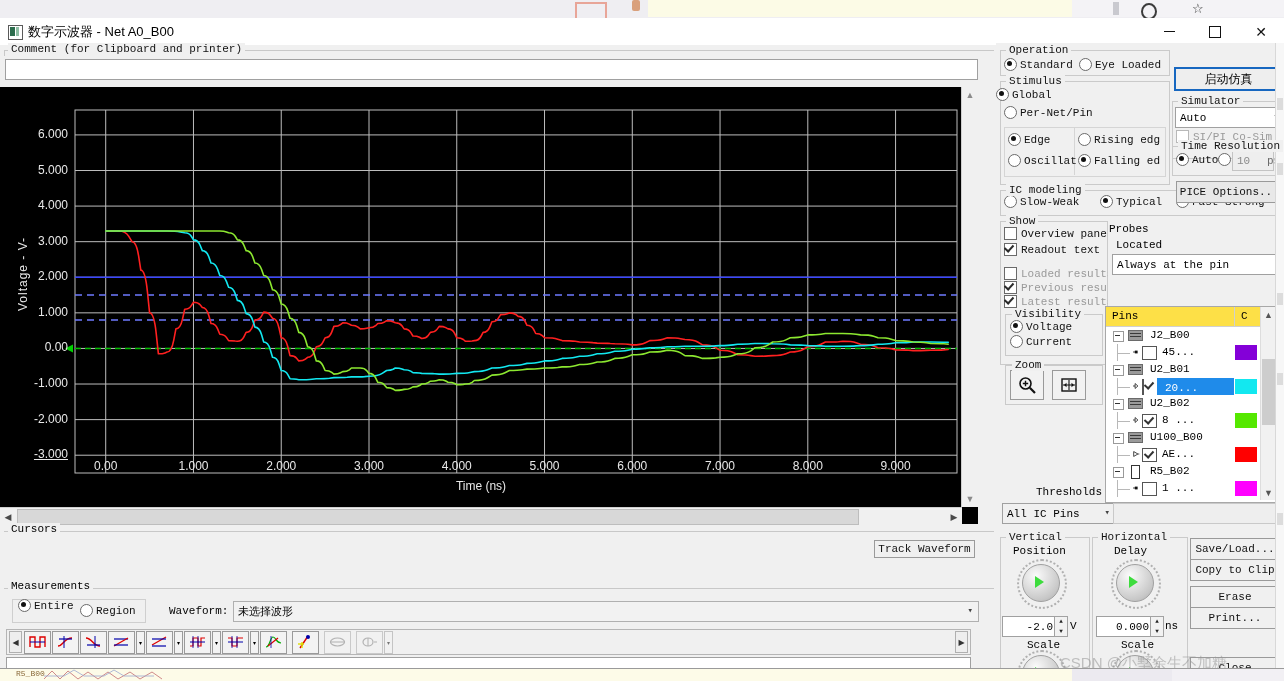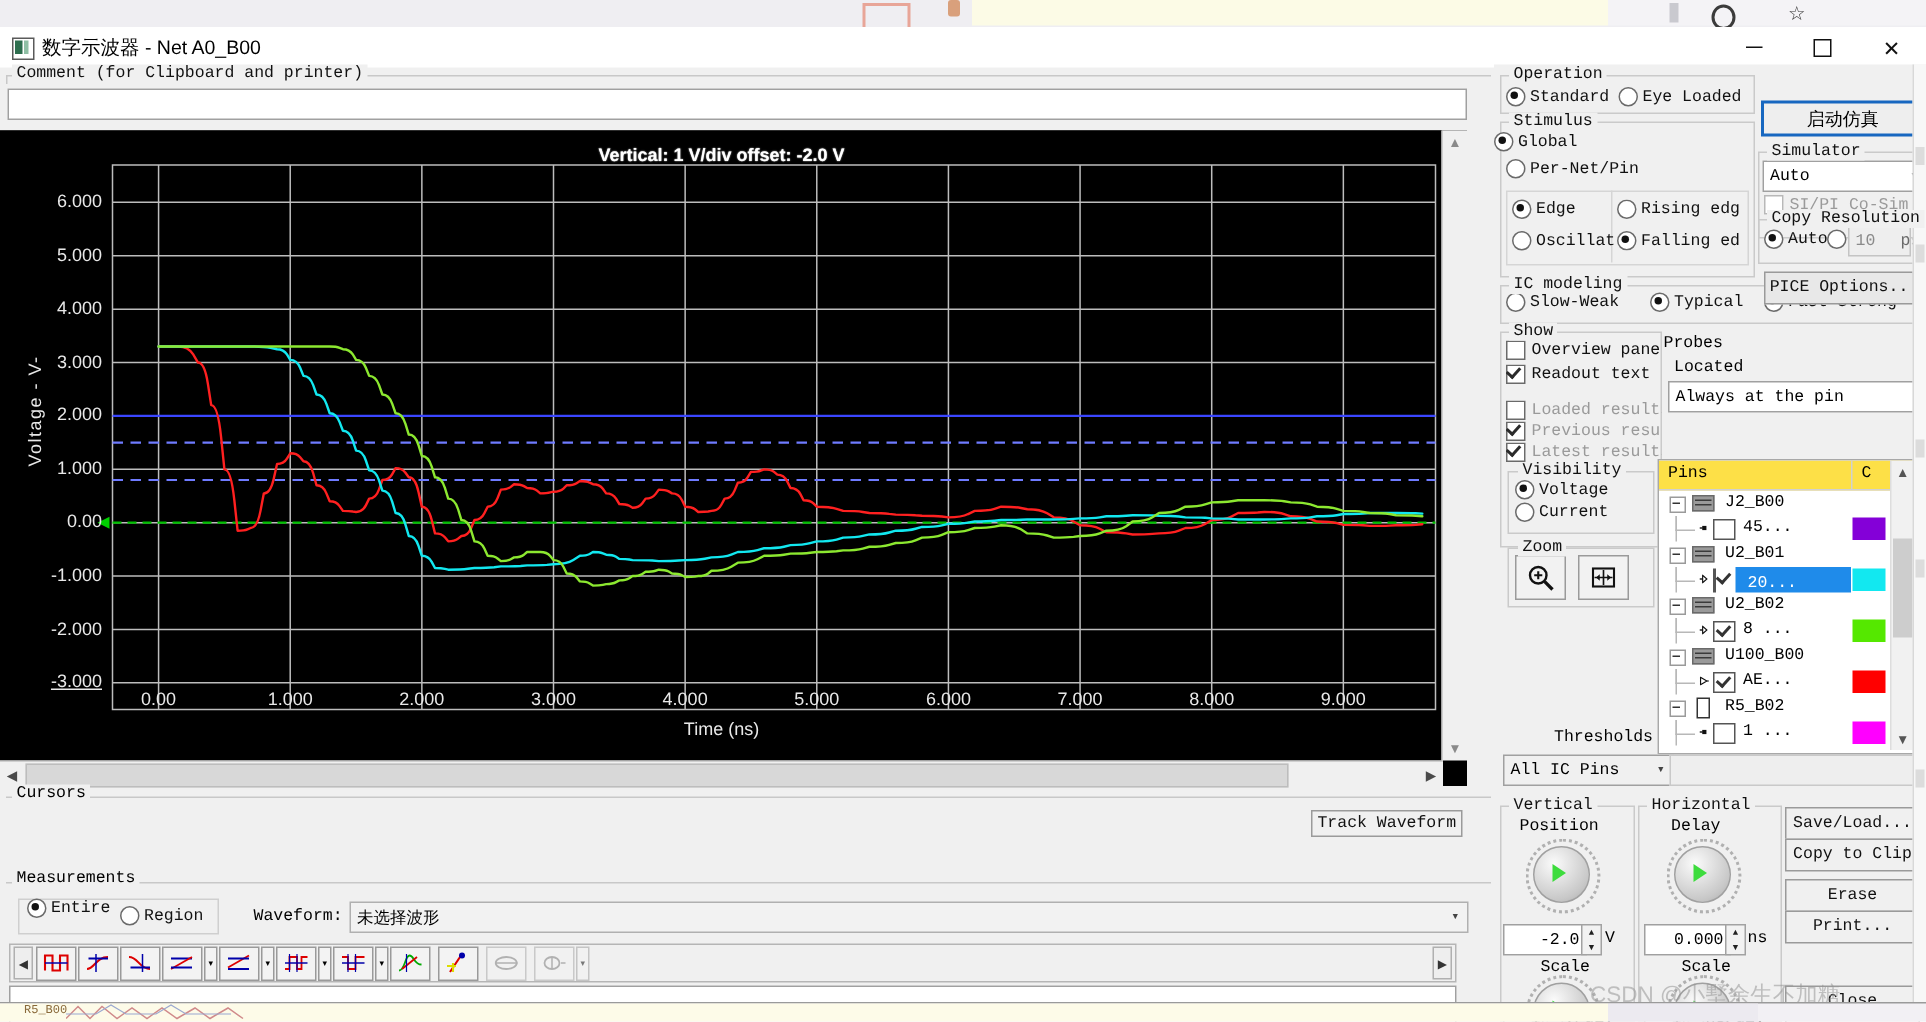--- a/index.html
+++ b/index.html
@@ -198,21 +198,20 @@
             <line x1="75" y1="190.2647058823529" x2="957" y2="190.2647058823529" stroke="#3a46ff" stroke-width="1.4"></line>
             <line x1="75" y1="208.05882352941174" x2="957" y2="208.05882352941174" stroke="#6f7bff" stroke-width="1.4" stroke-dasharray="7,5"></line>
             <line x1="75" y1="232.97058823529412" x2="957" y2="232.97058823529412" stroke="#6f7bff" stroke-width="1.4" stroke-dasharray="7,5"></line>
             <line x1="75" y1="261.44117647058823" x2="957" y2="261.44117647058823" stroke="#00c000" stroke-width="1.4" stroke-dasharray="6,4"></line>
             <path d="M65 261.44117647058823 L73 257.44117647058823 L73 265.44117647058823 Z" fill="#00d000"></path>
             <path d="M105.7 144.0 Q112.3 144.0 115.6 144.0 L118.9 144.0 Q125.5 144.0 128.8 149.3 L132.0 154.7 Q136.4 154.7 138.6 168.9 L140.8 183.1 Q145.2 183.1 147.4 204.5 L149.6 225.9 Q154.0 225.9 156.2 246.3 L158.4 266.8 Q162.8 266.8 165.0 265.9 L167.1 265.0 Q171.5 265.0 173.7 253.4 L175.9 241.9 Q180.3 241.9 182.5 232.1 L184.7 222.3 Q189.1 222.3 191.3 218.7 L193.5 215.2 Q197.9 215.2 200.1 217.8 L202.3 220.5 Q206.6 220.5 208.8 228.5 L211.0 236.5 Q215.4 236.5 217.6 241.9 L219.8 247.2 Q224.2 247.2 226.4 250.4 L228.6 253.6 Q233.0 253.6 235.2 254.0 L237.4 254.3 Q241.7 254.3 243.9 249.9 L246.1 245.4 Q250.5 245.4 252.7 239.2 L254.9 233.0 Q259.3 233.0 261.5 229.1 L263.7 225.1 Q268.1 225.1 270.3 228.2 L272.5 231.2 Q276.9 231.2 279.0 241.0 L281.2 250.8 Q285.6 250.8 287.8 259.7 L290.0 268.6 Q294.4 268.6 296.6 271.2 L298.8 273.9 Q303.2 273.9 305.4 272.1 L307.6 270.3 Q312.0 270.3 314.1 265.0 L316.3 259.7 Q320.7 259.7 322.9 255.2 L325.1 250.8 Q329.5 250.8 331.7 245.1 L333.9 239.4 Q338.3 239.4 340.5 237.6 L342.7 235.8 Q347.1 235.8 349.3 237.1 L351.4 238.3 Q355.8 238.3 358.0 240.1 L360.2 241.9 Q364.6 241.9 366.8 241.3 L369.0 240.8 Q373.4 240.8 375.6 238.7 L377.8 236.5 Q382.2 236.5 384.4 235.1 L386.6 233.7 Q390.9 233.7 393.1 234.8 L395.3 235.8 Q399.7 235.8 401.9 238.8 L404.1 241.9 Q408.5 241.9 410.7 245.4 L412.9 249.0 Q417.3 249.0 419.5 250.2 L421.7 251.5 Q426.0 251.5 428.2 248.5 L430.4 245.4 Q434.8 245.4 437.0 242.4 L439.2 239.4 Q443.6 239.4 445.8 240.6 L448.0 241.9 Q452.4 241.9 454.6 246.3 L456.8 250.8 Q461.1 250.8 463.3 252.5 L465.5 254.3 Q469.9 254.3 472.1 254.0 L474.3 253.6 Q478.7 253.6 480.9 249.5 L483.1 245.4 Q487.5 245.4 489.7 240.1 L491.9 234.8 Q496.3 234.8 498.4 231.2 L500.6 227.6 Q505.0 227.6 507.2 226.7 L509.4 225.9 Q513.8 225.9 516.0 227.6 L518.2 229.4 Q522.6 229.4 524.8 233.9 L527.0 238.3 Q531.4 238.3 533.6 242.4 L535.7 246.5 Q540.1 246.5 542.3 248.6 L544.5 250.8 Q553.3 250.8 557.7 252.2 L562.1 253.6 Q570.9 253.6 575.2 254.3 L579.6 255.0 Q588.4 255.0 592.8 255.6 L597.2 256.1 Q606.0 256.1 610.3 256.5 L614.7 256.8 Q623.5 256.8 627.9 257.3 L632.3 257.9 Q641.1 257.9 645.4 255.7 L649.8 253.6 Q658.6 253.6 663.0 252.2 L667.4 250.8 Q676.2 250.8 680.6 251.7 L684.9 252.5 Q693.7 252.5 698.1 255.2 L702.5 257.9 Q711.3 257.9 715.7 260.6 L720.0 263.2 Q728.8 263.2 733.2 265.5 L737.6 267.8 Q746.4 267.8 750.8 268.6 L755.1 269.3 Q763.9 269.3 768.3 268.9 L772.7 268.6 Q781.5 268.6 785.9 266.8 L790.3 265.0 Q799.0 265.0 803.4 262.3 L807.8 259.7 Q816.6 259.7 821.0 257.3 L825.4 255.0 Q834.1 255.0 838.5 254.7 L842.9 254.3 Q851.7 254.3 856.1 255.7 L860.5 257.2 Q869.2 257.2 873.6 258.9 L878.0 260.7 Q886.8 260.7 891.2 261.8 L895.6 262.9 Q904.3 262.9 908.7 263.2 L913.1 263.6 Q921.9 263.6 926.3 263.4 L930.7 263.2 Q939.4 263.2 943.8 262.9 L948.2 262.5" fill="none" stroke="#ff2020" stroke-width="1.6" stroke-linejoin="round" stroke-linecap="round"></path>
             <path d="M105.7 144.0 Q123.3 144.0 132.0 144.0 L140.8 144.0 Q154.0 144.0 160.6 144.0 L167.1 144.0 Q175.9 144.0 180.3 144.9 L184.7 145.8 Q189.1 145.8 191.3 149.3 L193.5 152.9 Q197.9 152.9 200.1 158.2 L202.3 163.6 Q206.6 163.6 208.8 169.8 L211.0 176.0 Q215.4 176.0 217.6 182.3 L219.8 188.5 Q224.2 188.5 226.4 194.4 L228.6 200.2 Q233.0 200.2 235.2 206.8 L237.4 213.4 Q241.7 213.4 243.9 220.0 L246.1 226.6 Q250.5 226.6 252.7 233.3 L254.9 240.1 Q259.3 240.1 261.5 247.6 L263.7 255.0 Q268.1 255.0 270.3 262.7 L272.5 270.3 Q276.9 270.3 279.0 276.9 L281.2 283.5 Q285.6 283.5 287.8 287.6 L290.0 291.7 Q294.4 291.7 296.6 292.2 L298.8 292.8 Q307.6 292.8 312.0 292.2 L316.3 291.7 Q325.1 291.7 329.5 291.2 L333.9 290.6 Q342.7 290.6 347.1 290.3 L351.4 289.9 Q360.2 289.9 364.6 289.6 L369.0 289.2 Q377.8 289.2 382.2 286.4 L386.6 283.5 Q390.9 283.5 393.1 282.3 L395.3 281.0 Q399.7 281.0 401.9 281.9 L404.1 282.8 Q408.5 282.8 410.7 284.2 L412.9 285.6 Q417.3 285.6 419.5 286.0 L421.7 286.4 Q430.4 286.4 434.8 286.7 L439.2 287.1 Q448.0 287.1 452.4 286.7 L456.8 286.4 Q465.5 286.4 469.9 285.5 L474.3 284.6 Q483.1 284.6 487.5 282.8 L491.9 281.0 Q500.6 281.0 505.0 279.8 L509.4 278.5 Q518.2 278.5 522.6 277.5 L527.0 276.4 Q535.7 276.4 540.1 275.1 L544.5 273.9 Q553.3 273.9 557.7 272.7 L562.1 271.4 Q570.9 271.4 575.2 270.3 L579.6 269.3 Q588.4 269.3 592.8 268.0 L597.2 266.8 Q606.0 266.8 610.3 265.5 L614.7 264.3 Q623.5 264.3 627.9 263.2 L632.3 262.2 Q641.1 262.2 645.4 261.4 L649.8 260.7 Q658.6 260.7 663.0 260.2 L667.4 259.7 Q676.2 259.7 680.6 259.5 L684.9 259.3 Q693.7 259.3 698.1 259.3 L702.5 259.3 Q711.3 259.3 715.7 258.9 L720.0 258.6 Q728.8 258.6 733.2 257.9 L737.6 257.2 Q746.4 257.2 750.8 256.8 L755.1 256.5 Q763.9 256.5 768.3 256.6 L772.7 256.8 Q781.5 256.8 785.9 257.3 L790.3 257.9 Q799.0 257.9 803.4 258.2 L807.8 258.6 Q816.6 258.6 821.0 258.9 L825.4 259.3 Q834.1 259.3 838.5 259.3 L842.9 259.3 Q851.7 259.3 856.1 258.9 L860.5 258.6 Q869.2 258.6 873.6 257.9 L878.0 257.2 Q886.8 257.2 891.2 256.5 L895.6 255.7 Q904.3 255.7 908.7 255.4 L913.1 255.0 Q921.9 255.0 926.3 255.0 L930.7 255.0 Q939.4 255.0 943.8 255.2 L948.2 255.4" fill="none" stroke="#12e8f0" stroke-width="1.6" stroke-linejoin="round" stroke-linecap="round"></path>
             <path d="M105.7 144.0 Q132.0 144.0 145.2 144.0 L158.4 144.0 Q175.9 144.0 184.7 144.0 L193.5 144.0 Q206.6 144.0 213.2 144.0 L219.8 144.0 Q224.2 144.0 226.4 144.9 L228.6 145.8 Q233.0 145.8 235.2 149.3 L237.4 152.9 Q241.7 152.9 243.9 158.2 L246.1 163.6 Q250.5 163.6 252.7 169.8 L254.9 176.0 Q259.3 176.0 261.5 182.3 L263.7 188.5 Q268.1 188.5 270.3 195.6 L272.5 202.7 Q276.9 202.7 279.0 209.8 L281.2 217.0 Q285.6 217.0 287.8 224.1 L290.0 231.2 Q294.4 231.2 296.6 238.3 L298.8 245.4 Q303.2 245.4 305.4 252.5 L307.6 259.7 Q312.0 259.7 314.1 266.8 L316.3 273.9 Q320.7 273.9 322.9 278.7 L325.1 283.5 Q329.5 283.5 331.7 285.3 L333.9 287.1 Q338.3 287.1 340.5 285.8 L342.7 284.6 Q347.1 284.6 349.3 282.8 L351.4 281.0 Q355.8 281.0 358.0 281.0 L360.2 281.0 Q364.6 281.0 366.8 283.7 L369.0 286.4 Q373.4 286.4 375.6 290.8 L377.8 295.3 Q382.2 295.3 384.4 297.9 L386.6 300.6 Q390.9 300.6 393.1 302.0 L395.3 303.4 Q399.7 303.4 401.9 302.9 L404.1 302.4 Q408.5 302.4 410.7 301.1 L412.9 299.9 Q417.3 299.9 419.5 298.5 L421.7 297.0 Q426.0 297.0 428.2 295.6 L430.4 294.2 Q434.8 294.2 437.0 293.5 L439.2 292.8 Q443.6 292.8 445.8 294.0 L448.0 295.3 Q452.4 295.3 454.6 296.5 L456.8 297.7 Q461.1 297.7 463.3 297.4 L465.5 297.0 Q469.9 297.0 472.1 295.3 L474.3 293.5 Q483.1 293.5 487.5 290.8 L491.9 288.1 Q500.6 288.1 505.0 285.8 L509.4 283.5 Q518.2 283.5 522.6 282.8 L527.0 282.1 Q535.7 282.1 540.1 281.5 L544.5 281.0 Q553.3 281.0 557.7 280.5 L562.1 279.9 Q570.9 279.9 575.2 278.7 L579.6 277.5 Q588.4 277.5 592.8 276.2 L597.2 275.0 Q606.0 275.0 610.3 273.2 L614.7 271.4 Q623.5 271.4 627.9 269.6 L632.3 267.8 Q641.1 267.8 645.4 266.4 L649.8 265.0 Q658.6 265.0 663.0 264.1 L667.4 263.2 Q676.2 263.2 680.6 265.9 L684.9 268.6 Q693.7 268.6 698.1 270.0 L702.5 271.4 Q711.3 271.4 715.7 270.9 L720.0 270.3 Q728.8 270.3 733.2 268.6 L737.6 266.8 Q746.4 266.8 750.8 263.8 L755.1 260.7 Q763.9 260.7 768.3 257.9 L772.7 255.0 Q781.5 255.0 785.9 252.9 L790.3 250.8 Q799.0 250.8 803.4 249.3 L807.8 247.9 Q816.6 247.9 821.0 247.2 L825.4 246.5 Q834.1 246.5 838.5 246.5 L842.9 246.5 Q851.7 246.5 856.1 247.2 L860.5 247.9 Q869.2 247.9 873.6 249.3 L878.0 250.8 Q886.8 250.8 891.2 252.2 L895.6 253.6 Q904.3 253.6 908.7 254.3 L913.1 255.0 Q921.9 255.0 926.3 255.7 L930.7 256.5 Q939.4 256.5 943.8 256.8 L948.2 257.2" fill="none" stroke="#8ce830" stroke-width="1.6" stroke-linejoin="round" stroke-linecap="round"></path>
           </svg>
         <div class="readout">
-          <div>Vertical: 1  V/div  offset: -2.0 V</div>
         </div>
         <div class="ylab">Voltage - V-</div>
         <div class="xlab">Time  (ns)</div>
         <div class="yticks" id="yticks">
             <div class="ytick" style="top: 39.9118px;">6.000</div>
             <div class="ytick" style="top: 75.5px;">5.000</div>
             <div class="ytick" style="top: 111.088px;">4.000</div>
             <div class="ytick" style="top: 146.676px;">3.000</div>
             <div class="ytick" style="top: 182.265px;">2.000</div>
             <div class="ytick" style="top: 217.853px;">1.000</div>
@@ -537,21 +536,21 @@
       <div class="glabel" style="left:182px;top:52px;">Simulator</div>
       <div class="sel" style="position:absolute;left:179px;top:64px;width:100px;height:19px;">
         <span>Auto</span>
         <span class="cv">▾</span>
       </div>
       <div class="chk dis" style="position:absolute;left:180px;top:87px;">
         <span class="bx" style="border-color:#b8b8b8;"></span>
           <span>SI/PI Co-Sim</span>
       </div>
       <div class="gbox" style="left:176px;top:103px;width:106px;height:28px;"></div>
-      <div class="glabel" style="left:182px;top:97px;">Copy Resolution</div>
+      <div class="glabel" style="left:182px;top:97px;">Time Resolution</div>
       <div class="radio on" style="position:absolute;left:180px;top:110px;">
         <span class="dot"></span>
           <span>Auto</span>
       </div>
       <div class="radio" style="position:absolute;left:222px;top:110px;">
         <span class="dot"></span>
       </div>
       <div class="numf" style="position:absolute;left:236px;top:108px;width:32px;height:18px;justify-content:flex-start;padding-left:4px;color:#8a8a8a;background:#eee;border-color:#c4c4c4;">10</div>
       <div style="position:absolute;left:271px;top:112px;font-family:'Liberation Mono',monospace;font-size:11px;color:#6a6a6a;">ps</div>
       <div class="rbtn" style="left:180px;top:138px;width:98px;height:20px;background:#e8e8e8;">PICE Options..</div>

